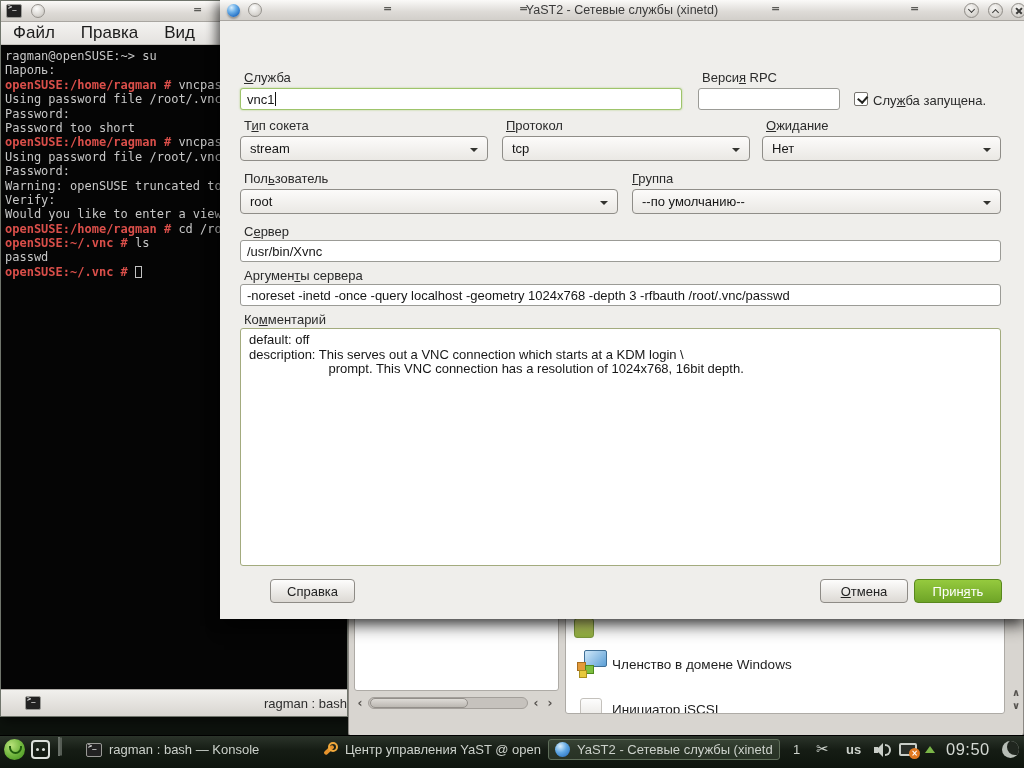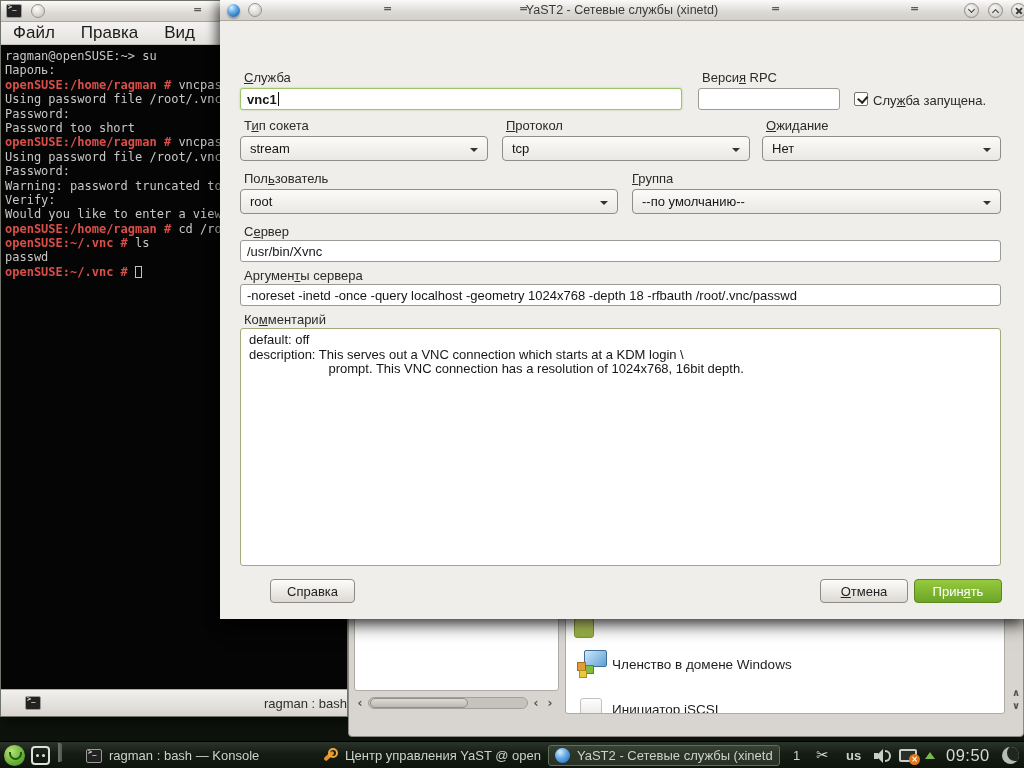--- a/index.html
+++ b/index.html
@@ -79,39 +79,39 @@
     box-shadow:0 2px 2px rgba(90,90,90,.5); }
   .s13 { width:13px; height:13px; }
   .s26 { width:26px; height:24px; }
   .heading { position:absolute; left:20px; top:38px; display:flex; align-items:center; gap:9px; }
   .htext { font-size:22px; color:#3c3c3c; }
 
   .flabel { position:absolute; font-size:13px; color:#2b2b2b; }
   .flabel u { text-decoration:underline; }
   .tinput { position:absolute; height:22px; background:#fff; border:1px solid #9b9b96; border-radius:3px;
     display:flex; align-items:center; padding:0 6px; font-size:13px; color:#161616; white-space:pre; overflow:hidden; }
-  .tinput.focused { border-color:#9ec46b; box-shadow:0 0 2px rgba(140,190,80,.7);font-weight:bold; }
+  .tinput.focused { border-color:#9ec46b; box-shadow:0 0 2px rgba(140,190,80,.7); }
   .caret { width:1px; height:14px; background:#111; margin-left:1px; }
   .combo { position:absolute; height:25px; border:1px solid #8f8d88; border-radius:4px;
     background:linear-gradient(#fcfbfa,#eae8e4); display:flex; align-items:center;
     padding:0 9px; font-size:13px; color:#161616; }
   .combo::after { content:""; margin-left:auto; border:4.5px solid transparent; border-top-color:#33332f; transform:translateY(3px); }
   .checkbox { position:absolute; width:14px; height:14px; background:#fff; border:1px solid #76736e; border-radius:2px; }
   .checkbox.on::after { content:""; position:absolute; left:2.5px; top:1.5px; width:7px; height:4.5px;
     border-left:2px solid #23231f; border-bottom:2px solid #23231f; transform:rotate(-48deg); }
   .comment-box { position:absolute; background:#fff; border:1px solid #a3ab7e; border-radius:3px;
     padding:4px 8px; font-size:13px; line-height:14.6px; color:#161616; white-space:pre-wrap; overflow:hidden; }
   .btn { position:absolute; height:24px; border:1px solid #8e8b86; border-radius:4px;
     background:linear-gradient(#fdfdfc,#dcd9d4); display:flex; align-items:center; justify-content:center;
     font-size:13px; color:#222; }
   .btn u { text-decoration:underline; }
   .btn.green { background:linear-gradient(#95ca3e,#6ea427); border-color:#59881d; color:#fff; }
 
   
-  .taskbar { position:absolute; left:0; bottom:0; width:1024px; height:27px;
+  .taskbar { position:absolute; left:0; bottom:0; width:1024px; height:33px;
     background:linear-gradient(#2b342a,#151c14 45%,#0e140d); border-top:1px solid #000; }
   .tb { position:absolute; color:#ccd1cb; font-size:13px; }
   .geeko { left:4px; top:3px; width:21px; height:21px; border-radius:50%;
     background:radial-gradient(circle at 35% 30%,#b8e27a,#6cb33a 55%,#3d8a1c); position:absolute; }
   .geeko::after { content:""; position:absolute; left:5px; top:7px; width:9px; height:6px;
     border:2px solid #1f5c0d; border-top:none; border-radius:0 0 8px 8px; }
   .boxicon { left:31px; top:4px; width:19px; height:19px; border:2px solid #dde1dc; border-radius:4px; position:absolute; }
   .boxicon::after { content:""; position:absolute; left:3px; top:6px; width:3px; height:3px; border-radius:50%;
     background:#dde1dc; box-shadow:6px 0 0 #dde1dc; }
   .pager { left:58px; top:2px; position:absolute; }
@@ -163,21 +163,21 @@
     <div class="kterm">
         <div class="tline">ragman@openSUSE:~&gt; su</div>
         <div class="tline">Пароль:</div>
         <div class="tline"><span class="p">openSUSE:/home/ragman #</span> vncpass</div>
         <div class="tline">Using password file /root/.vnc/</div>
         <div class="tline">Password:</div>
         <div class="tline">Password too short</div>
         <div class="tline"><span class="p">openSUSE:/home/ragman #</span> vncpass</div>
         <div class="tline">Using password file /root/.vnc/</div>
         <div class="tline">Password:</div>
-        <div class="tline">Warning: password truncated to </div>
+        <div class="tline">Warning: openSUSE truncated to </div>
         <div class="tline">Verify:</div>
         <div class="tline">Would you like to enter a view-</div>
         <div class="tline"><span class="p">openSUSE:/home/ragman #</span> cd /roo</div>
         <div class="tline"><span class="p">openSUSE:~/.vnc #</span> ls</div>
         <div class="tline">passwd</div>
         <div class="tline"><span class="p">openSUSE:~/.vnc #</span> <span class="cursor"></span></div>
       </div>
     <div class="ktab">
       <span class="kicon"></span>
       <span>ragman : bash</span>
@@ -266,21 +266,21 @@
       <span>--по умолчанию--</span>
     </div>
 
     <label class="flabel" style="left:24px;top:224px;">С<u>е</u>рвер</label>
     <div class="tinput" style="left:20px;top:240px;width:761px;">
       <span>/usr/bin/Xvnc</span>
     </div>
 
     <label class="flabel" style="left:24px;top:268px;">Аргумен<u>т</u>ы сервера</label>
     <div class="tinput" style="left:20px;top:284px;width:761px;">
-      <span>-noreset -inetd -once -query localhost -geometry 1024x768 -depth 18 -rfbauth /root/.vnc/passwd</span>
+      <span>-noreset -inetd -once -query localhost -geometry 1024x768 -depth 3 -rfbauth /root/.vnc/passwd</span>
     </div>
 
     <label class="flabel" style="left:24px;top:312px;">Ко<u>м</u>ментарий</label>
     <div class="comment-box" style="left:20px;top:328px;width:761px;height:238px;">default: off
 description: This serves out a VNC connection which starts at a KDM login \
                       prompt. This VNC connection has a resolution of 1024x768, 16bit depth.</div>
 
     <div class="btn" style="left:22px;top:579px;width:85px;margin-left:28px;">Справка</div>
     <div class="btn" style="left:600px;top:579px;width:88px;"><u>О</u>тмена</div>
     <div class="btn green" style="left:694px;top:579px;width:88px;">Прин<u>я</u>ть</div>

